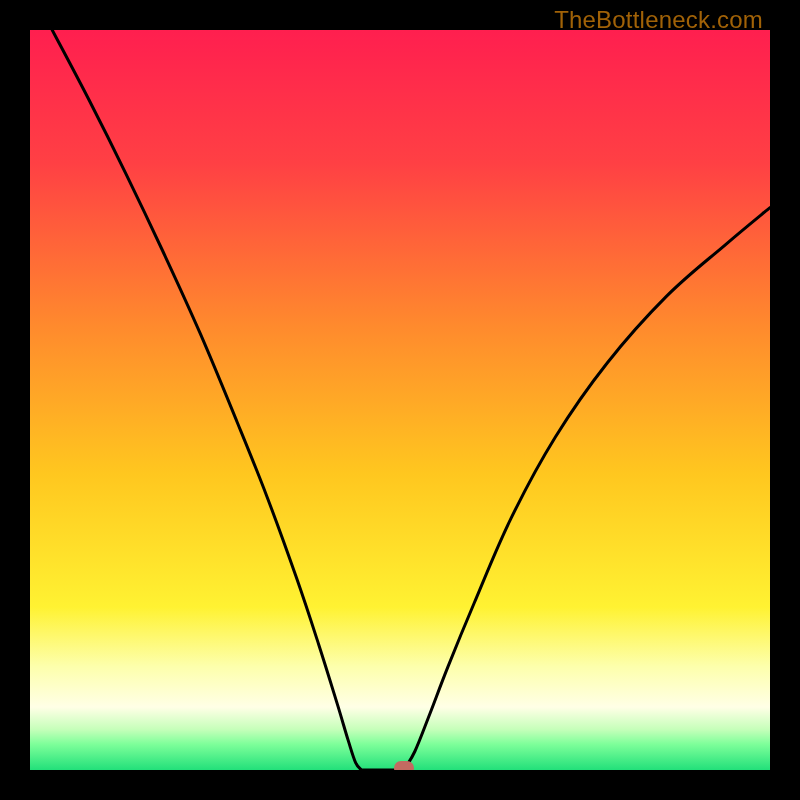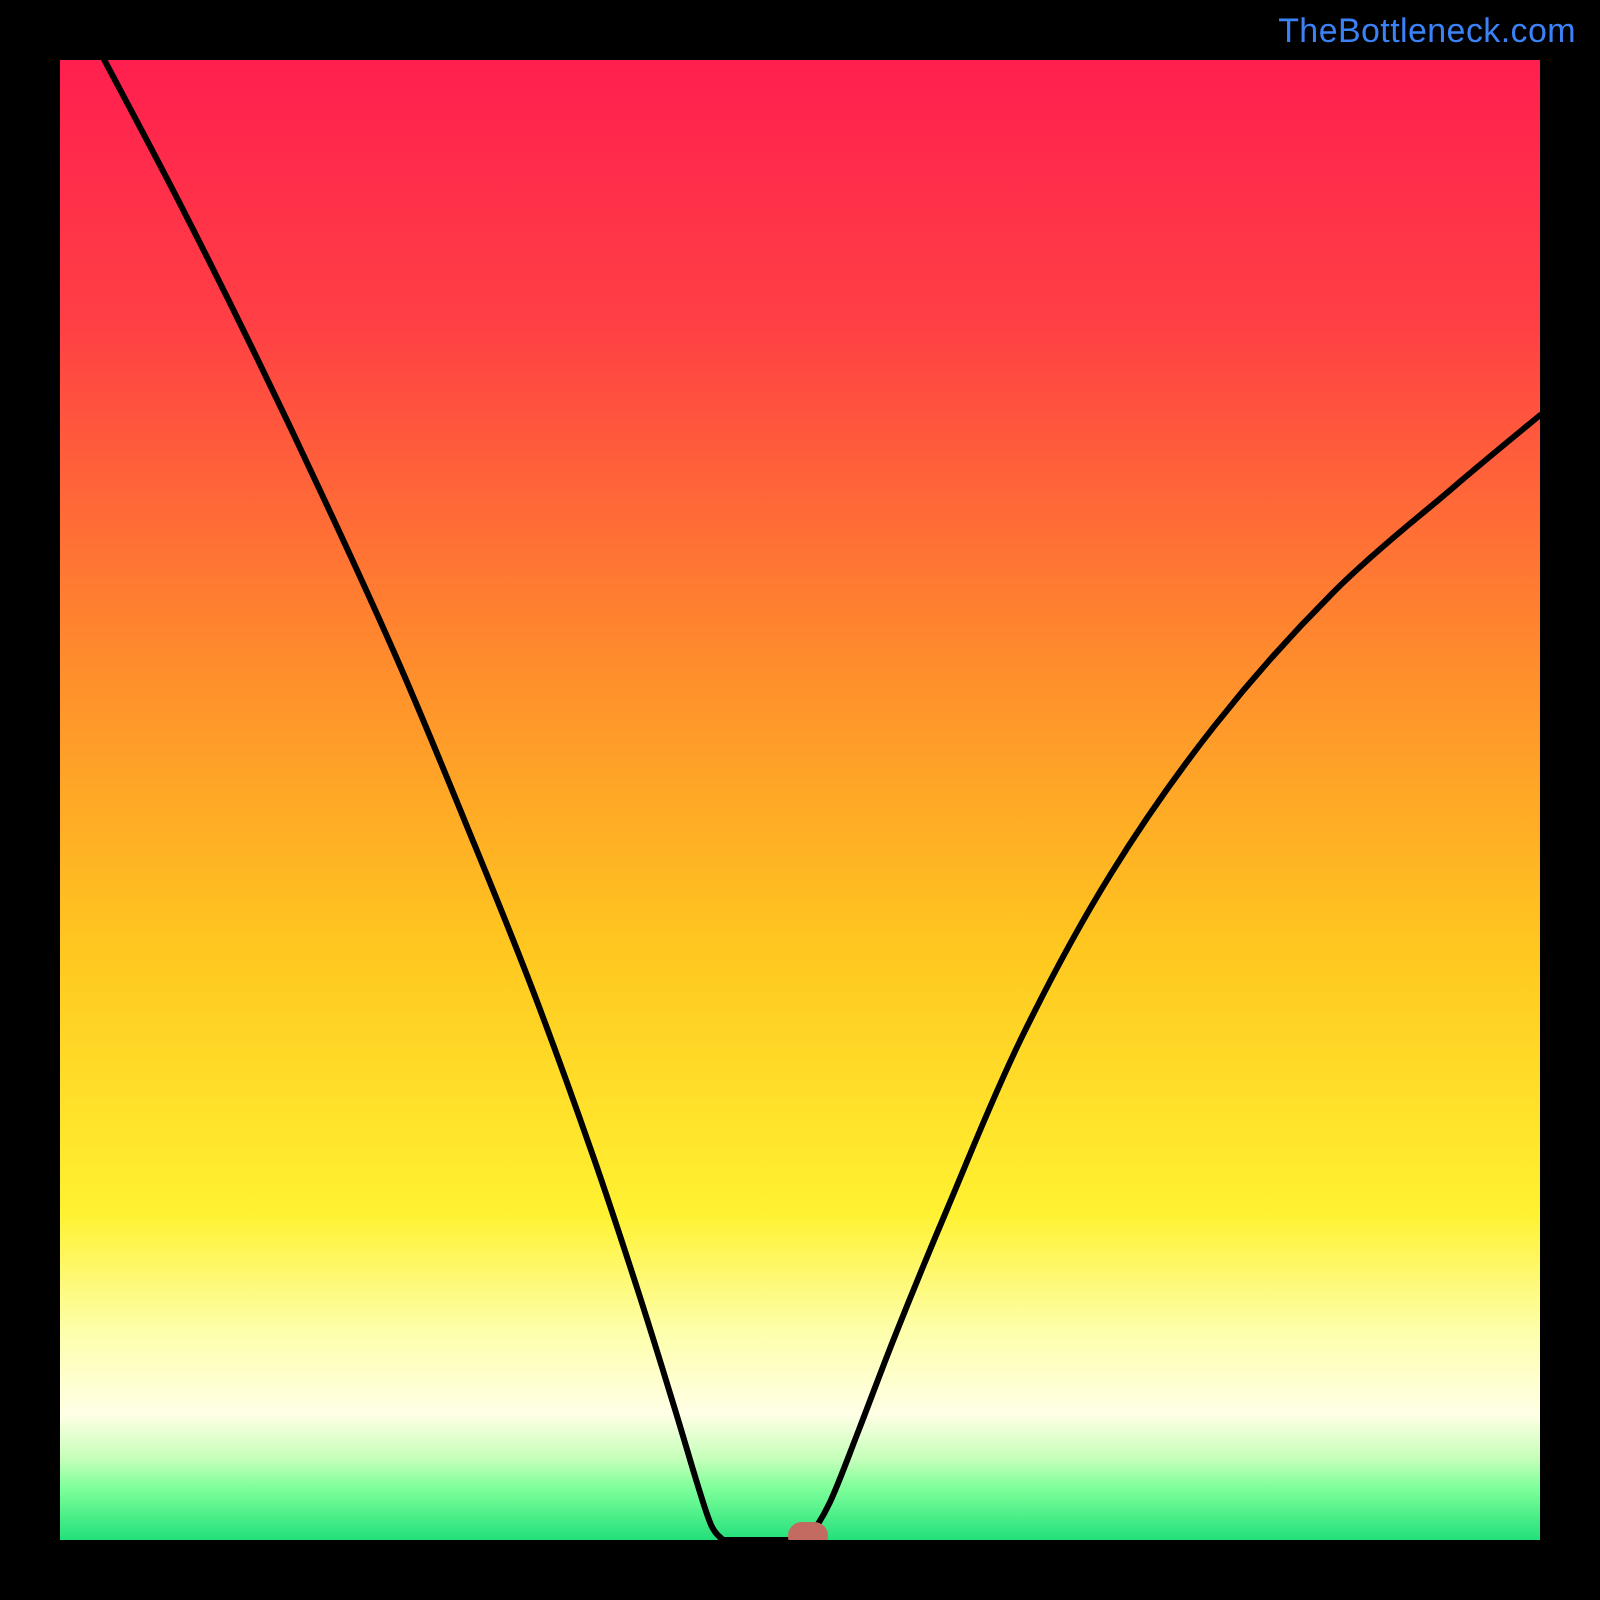--- a/index.html
+++ b/index.html
@@ -24,23 +24,23 @@
     height: 740px;
     overflow: hidden;
   }
   .gradient {
     position: absolute;
     inset: 0;
   }
   .watermark {
     position: absolute;
     top: 6px;
-    right: 12px;
-    color: #3b82f6;
-    font-size: 17px;
+    right: 37px;
+    color: #a16207;
+    font-size: 24px;
     font-weight: 400;
     letter-spacing: 0.2px;
     user-select: none;
   }
   svg.curve {
     position: absolute;
     inset: 0;
   }
   .marker {
     position: absolute;

